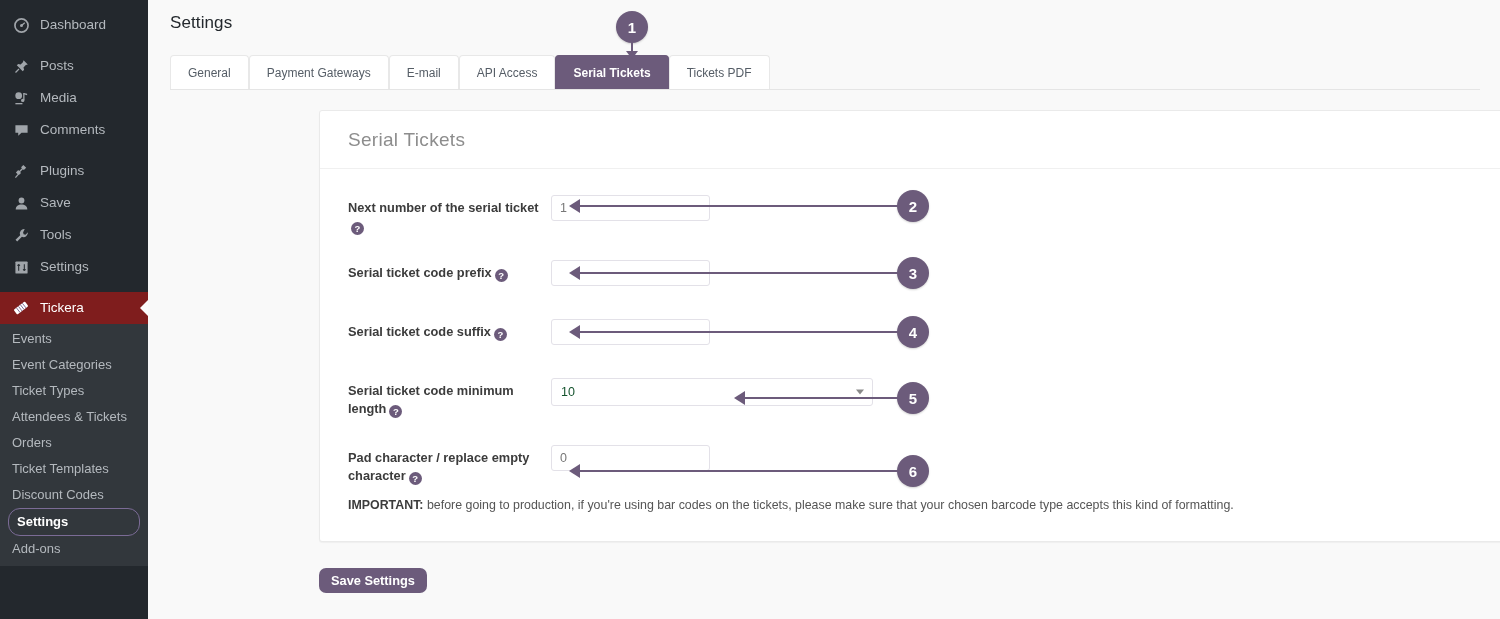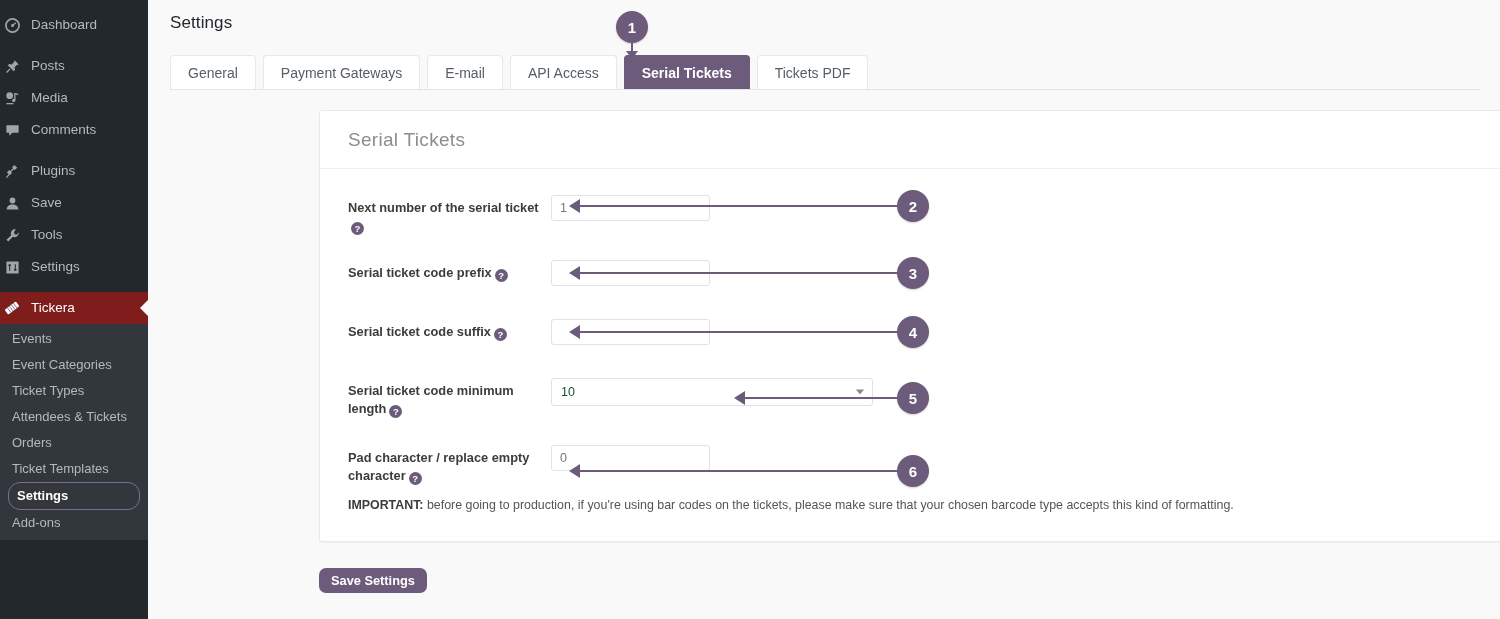--- a/index.html
+++ b/index.html
@@ -17,21 +17,21 @@
   #sidebar {
     width: 148px; height: 619px;
     background: #23282d;
     flex: 0 0 148px;
     position: relative;
     overflow: hidden;
   }
   .menu-item {
     display: flex; align-items: center;
     height: 32px;
-    padding-left: 1px;
+    padding-left: 10px;
     color: #b4b9be;
     font-size: 13.5px;
     line-height: 1;
     cursor: pointer;
     position: relative;
   }
   .menu-item .mi-icon {
     width: 22px; height: 20px;
     flex: 0 0 22px;
     display: flex; align-items: center; justify-content: center;
@@ -101,22 +101,21 @@
     display: flex;
     align-items: flex-end;
     border-bottom: 1px solid #e5e5e5;
     width: 1310px;
   }
   .tab {
     position: relative;
     height: 34px;
     display: flex; align-items: center; justify-content: center;
     padding: 12px 17px;
-    margin-right: 7px;
-    font-size: 14px;
+    font-size: 12px;
     color: #555d66;
     background: #fff;
     border: 1px solid #e8e8e8;
     border-bottom: none;
     border-radius: 4px 4px 0 0;
     cursor: pointer;
     white-space: nowrap;
   }
   .tab.active {
     background: #6c5b7b;
@@ -400,20 +399,21 @@
       <span class="arrow-pointer"></span>
     </div>
 
     <div class="submenu">
       <span class="submenu-item">Events</span>
       <span class="submenu-item">Event Categories</span>
       <span class="submenu-item">Ticket Types</span>
       <span class="submenu-item">Attendees &amp; Tickets</span>
       <span class="submenu-item">Orders</span>
       <span class="submenu-item">Ticket Templates</span>
+      <span class="submenu-item">Discount Codes</span>
       <span class="submenu-item active">Settings</span>
       <span class="submenu-item">Add-ons</span>
     </div>
   </div>
 
   <div id="main">
 
     <div id="page-title">Settings</div>
 
     <div id="tab-row">

